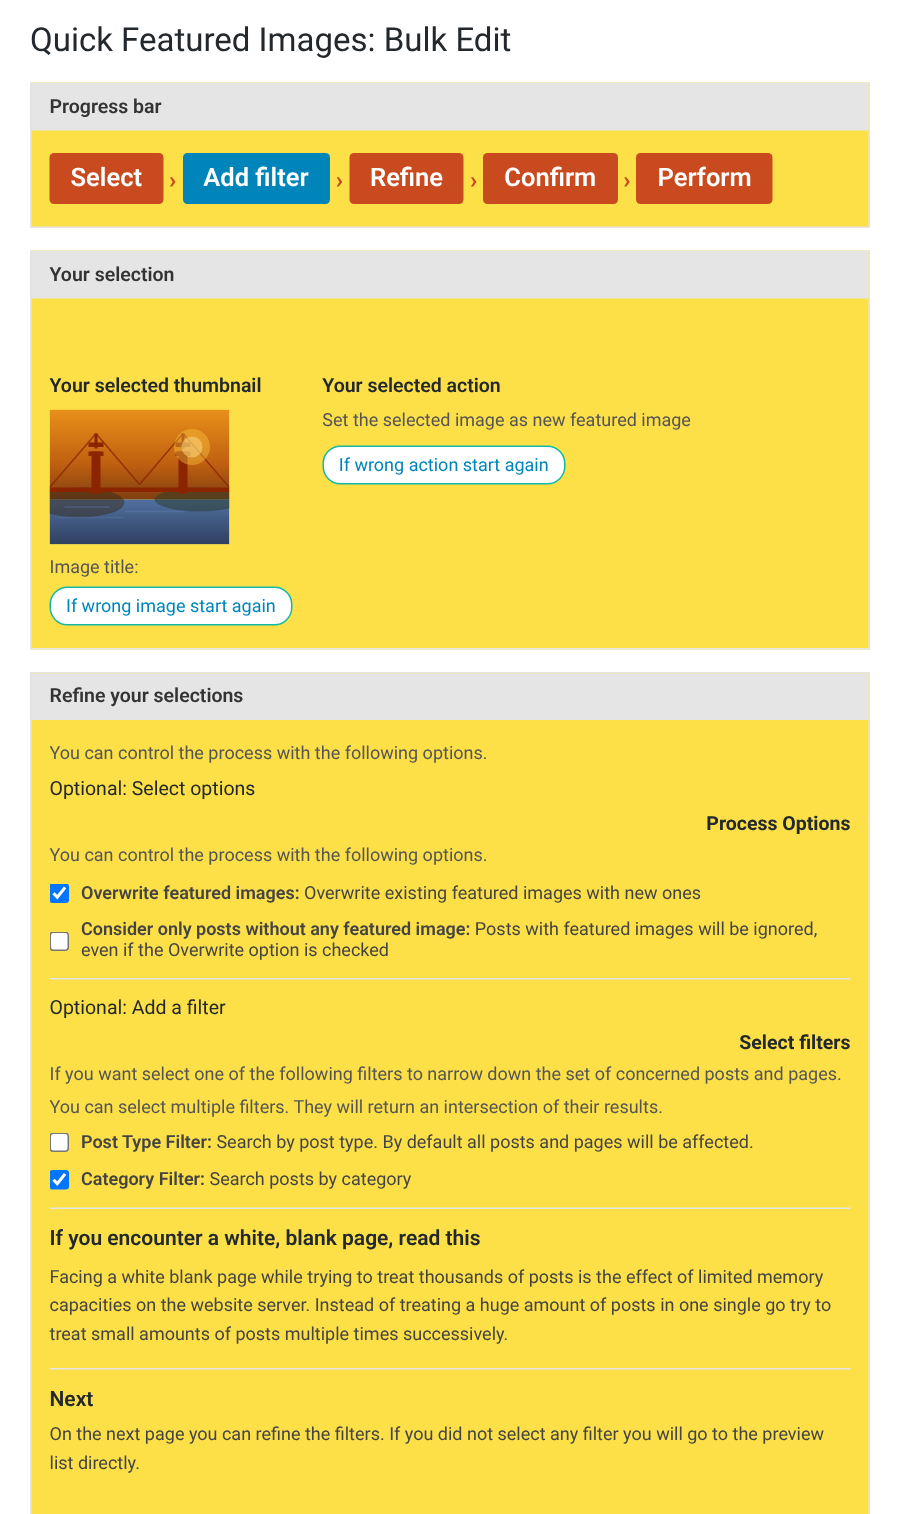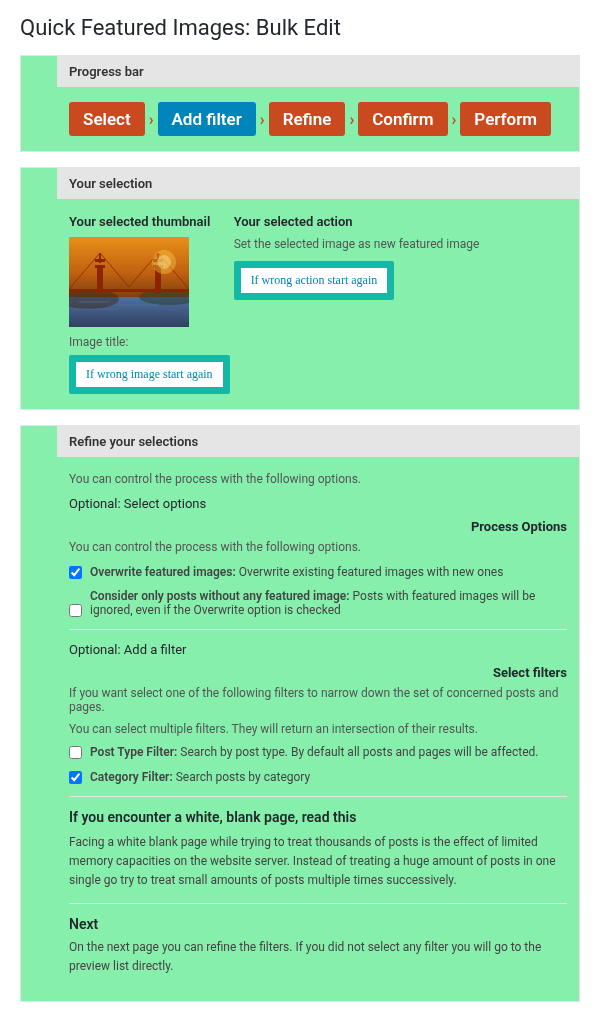--- a/index.html
+++ b/index.html
@@ -14,24 +14,23 @@
       background: #fff;
       padding: 15px 20px;
     }
     .page-title {
       font-size: 22px;
       font-weight: 400;
       color: #23282d;
       margin-bottom: 15px;
     }
     .section-box {
-      background: #86efac;
+      background: #fde047;
       border: 1px solid #e5e5e5;
       margin-bottom: 15px;
-      padding-left: 36px;
     }
     .section-header {
       background: #e5e5e5;
       padding: 8px 12px;
       font-weight: 600;
       font-size: 13px;
       color: #333;
     }
     .section-content {
       padding: 15px 12px;
@@ -61,21 +60,22 @@
     .progress-arrow {
       color: #ca4a1f;
       font-size: 16px;
       padding: 0 4px;
       font-weight: bold;
     }
 
     
     .selection-grid {
       display: flex;
-      gap: 4px;
+      gap: 20px;
+      margin-top: 36px;
     }
     .selection-left {
       flex: 0 0 auto;
     }
     .selection-right {
       flex: 1;
     }
     .selection-subtitle {
       font-size: 13px;
       font-weight: 600;
@@ -97,28 +97,27 @@
     .action-desc {
       font-size: 12px;
       color: #555;
       margin-bottom: 10px;
     }
 
     
     .btn-link {
       display: inline-block;
       padding: 5px 10px;
-      border: 7px solid #14b8a6;
+      border: 1px solid #14b8a6;
       color: #0085ba;
       background: #fff;
       font-size: 12px;
       cursor: pointer;
       text-decoration: none;
-      border-radius: 2px;
-      font-family: Liberation Serif, serif;
+      border-radius: 12px;
     }
 
     
     .refine-text {
       font-size: 12px;
       color: #555;
       margin-bottom: 10px;
     }
     .optional-heading {
       font-size: 13px;
@@ -128,21 +127,21 @@
     }
     .process-options-title {
       font-size: 13px;
       font-weight: 700;
       color: #23282d;
       margin-bottom: 6px;
       text-align: right;
     }
     .checkbox-row {
       display: flex;
-      align-items: flex-end;
+      align-items: center;
       gap: 8px;
       margin-bottom: 10px;
       font-size: 12px;
       color: #444;
     }
     .checkbox-row input[type="checkbox"] {
       margin-top: 2px;
       flex-shrink: 0;
     }
     .checkbox-label strong {

